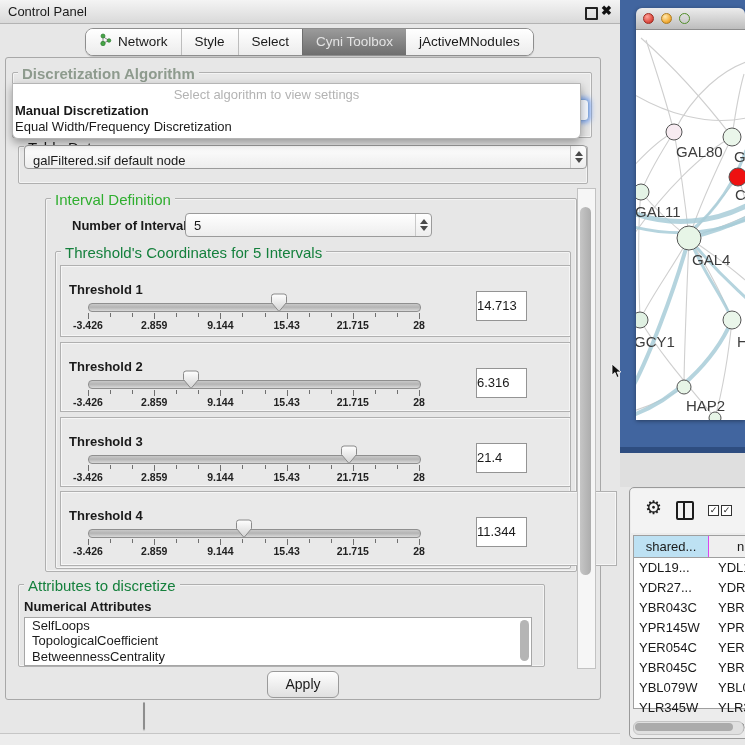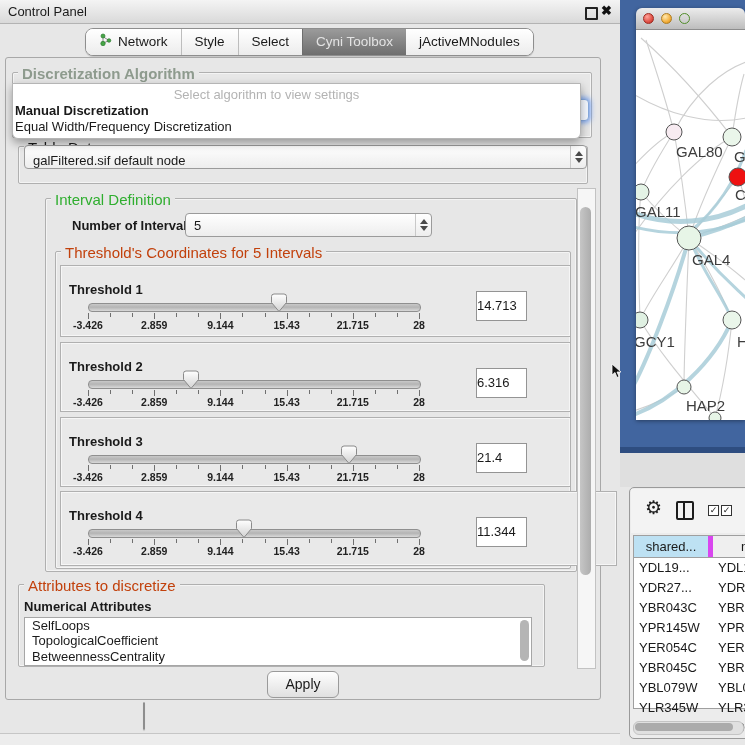--- a/index.html
+++ b/index.html
@@ -26,21 +26,21 @@
   #bottom-tabs{left:143px;top:702px;}
   .seg .net-ic{margin-right:6px;display:inline-block;}
 
   
   #outer-panel{left:5px;top:57px;width:594px;height:641px;border:1px solid #a8a8a8;
                border-radius:3px;background:#e7e7e7;}
   .grp{position:absolute;border:1px solid #b0b0b0;border-radius:2px;
        box-shadow:inset 0 0 0 1px rgba(255,255,255,.55);}
   .grp-label{position:absolute;font-size:15px;background:#e7e7e7;padding:0 4px;white-space:nowrap;}
   .g-green{color:#2fae2f;}
-  .g-blue{color:#c2410c;}
+  .g-blue{color:#15803d;}
   .g-dim{color:#8e9b8e;}
   .g-dark{color:#1a1a1a;}
 
   
   .combo{position:absolute;background:linear-gradient(#ffffff,#ededed);border:1px solid #9b9b9b;
          border-radius:4px;font-size:13px;display:flex;align-items:center;}
   .combo .val{flex:1;padding-left:8px;overflow:hidden;white-space:nowrap;}
   .stepper{width:15px;height:100%;display:flex;flex-direction:column;justify-content:center;
            align-items:center;gap:2px;border-left:1px solid #c9c9c9;}
   .tri-up{width:0;height:0;border-left:4px solid transparent;border-right:4px solid transparent;
@@ -105,21 +105,21 @@
                 border-radius:5px 0 0 5px;background:#ececec;overflow:hidden;}
   #tp-toolbar{position:absolute;left:1px;top:1px;width:114px;height:44px;background:#f3f3f3;}
   #gear-ic{position:absolute;left:14px;top:9px;font-size:19px;color:#1d1d1d;line-height:19px;}
   #col-ic{position:absolute;left:45px;top:12px;width:14px;height:15px;border:2px solid #1d1d1d;border-radius:2px;}
   #col-ic::after{content:"";position:absolute;left:5px;top:0;width:2px;height:15px;background:#1d1d1d;}
   .cb-ic{position:absolute;top:16px;width:9px;height:9px;border:1.5px solid #333;font-size:9px;
          line-height:9px;text-align:center;color:#222;background:#fff;}
   #tp-table{position:absolute;left:3px;top:47px;width:113px;height:172px;background:#fff;
             border:1px solid #9f9f9f;font-size:13px;}
   .th-row{display:flex;height:21px;border-bottom:1px solid #9f9f9f;}
-  .th-cell1{width:74px;background:#bde1f3;border-right:5px solid #d946ef;text-align:center;
+  .th-cell1{width:74px;background:#bde1f3;border-right:1px solid #d946ef;text-align:center;
             line-height:21px;overflow:hidden;}
   .th-cell2{flex:1;background:#efefef;line-height:21px;padding-left:28px;overflow:hidden;}
   .tr-row{display:flex;height:20px;line-height:20px;}
   .tr-c1{width:75px;padding-left:5px;overflow:hidden;white-space:nowrap;}
   .tr-c2{flex:1;padding-left:4px;overflow:hidden;white-space:nowrap;}
   #tp-hscroll{left:633px;top:721px;width:109px;height:12px;background:#e0e0e0;border-radius:6px;
               border:1px solid #c4c4c4;}
   #tp-hscroll-thumb{position:absolute;left:1px;top:1px;width:98px;height:8px;background:#ababab;border-radius:4px;}
   #cursor{left:611px;top:363px;z-index:50;}
 </style>

